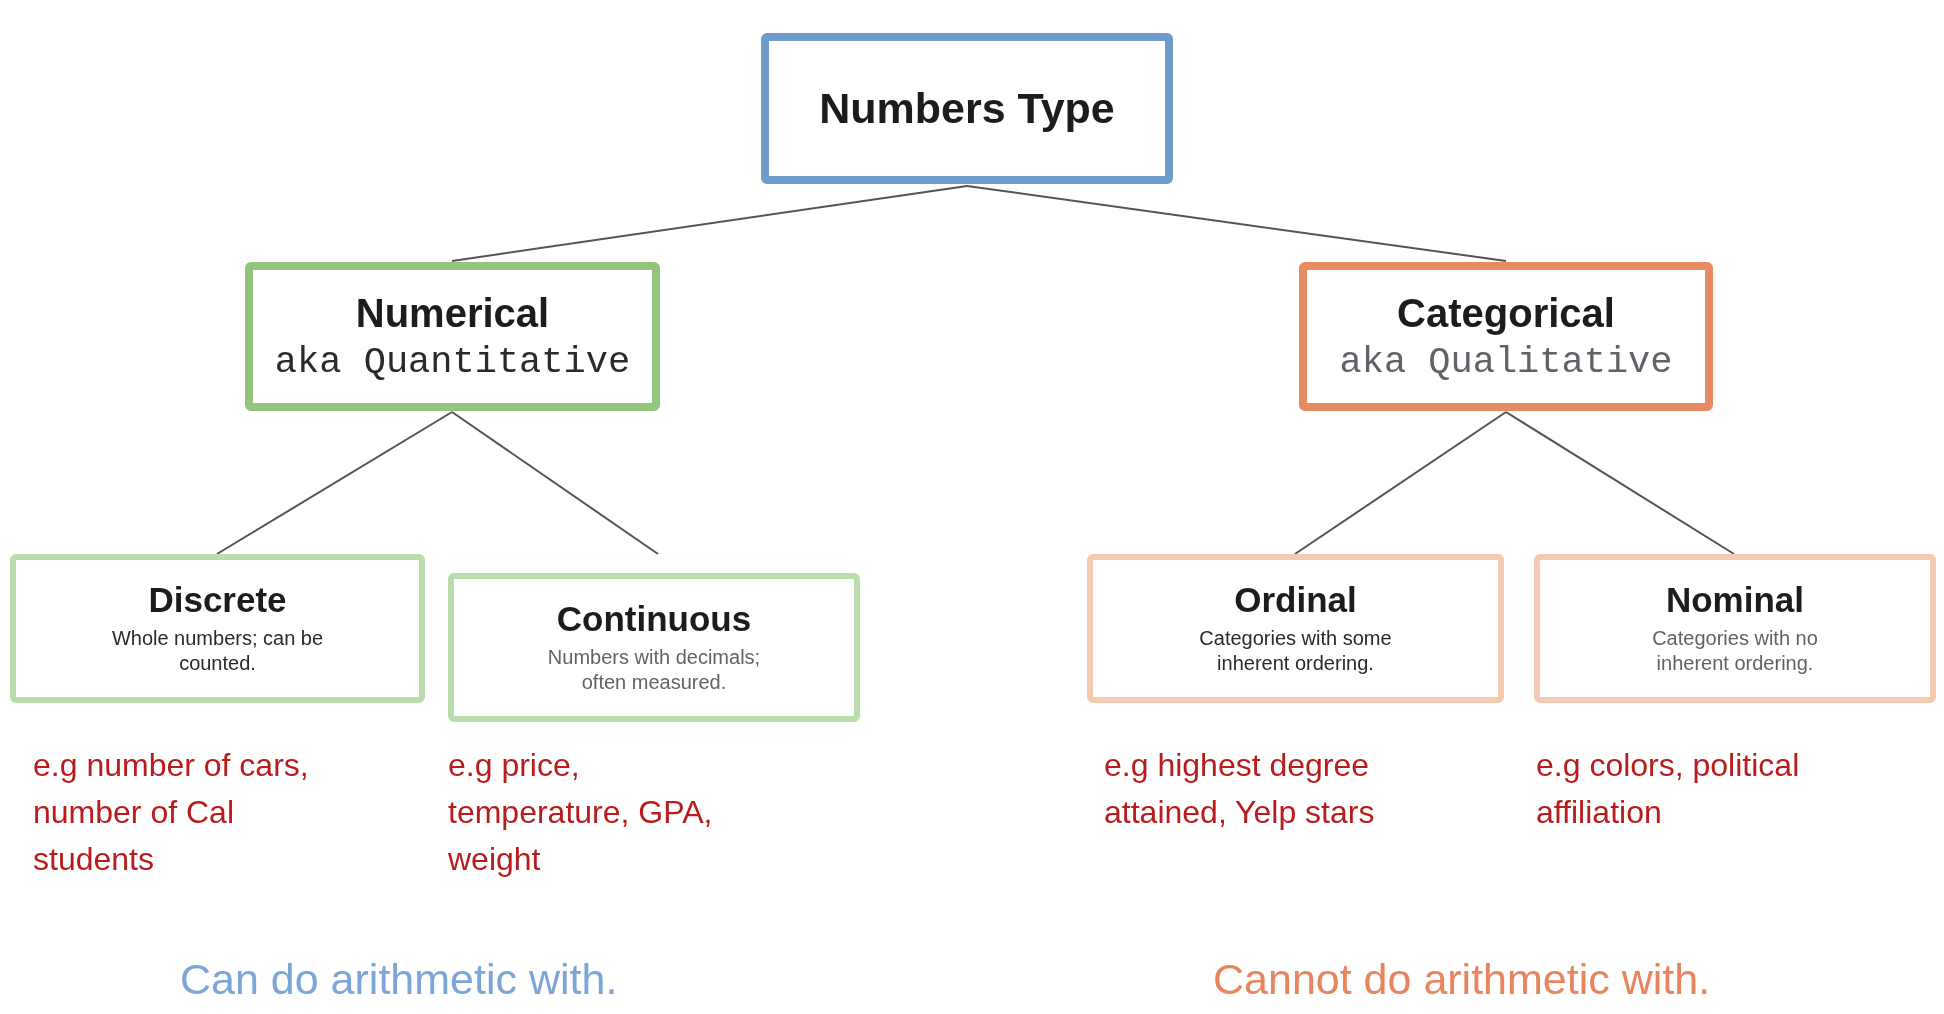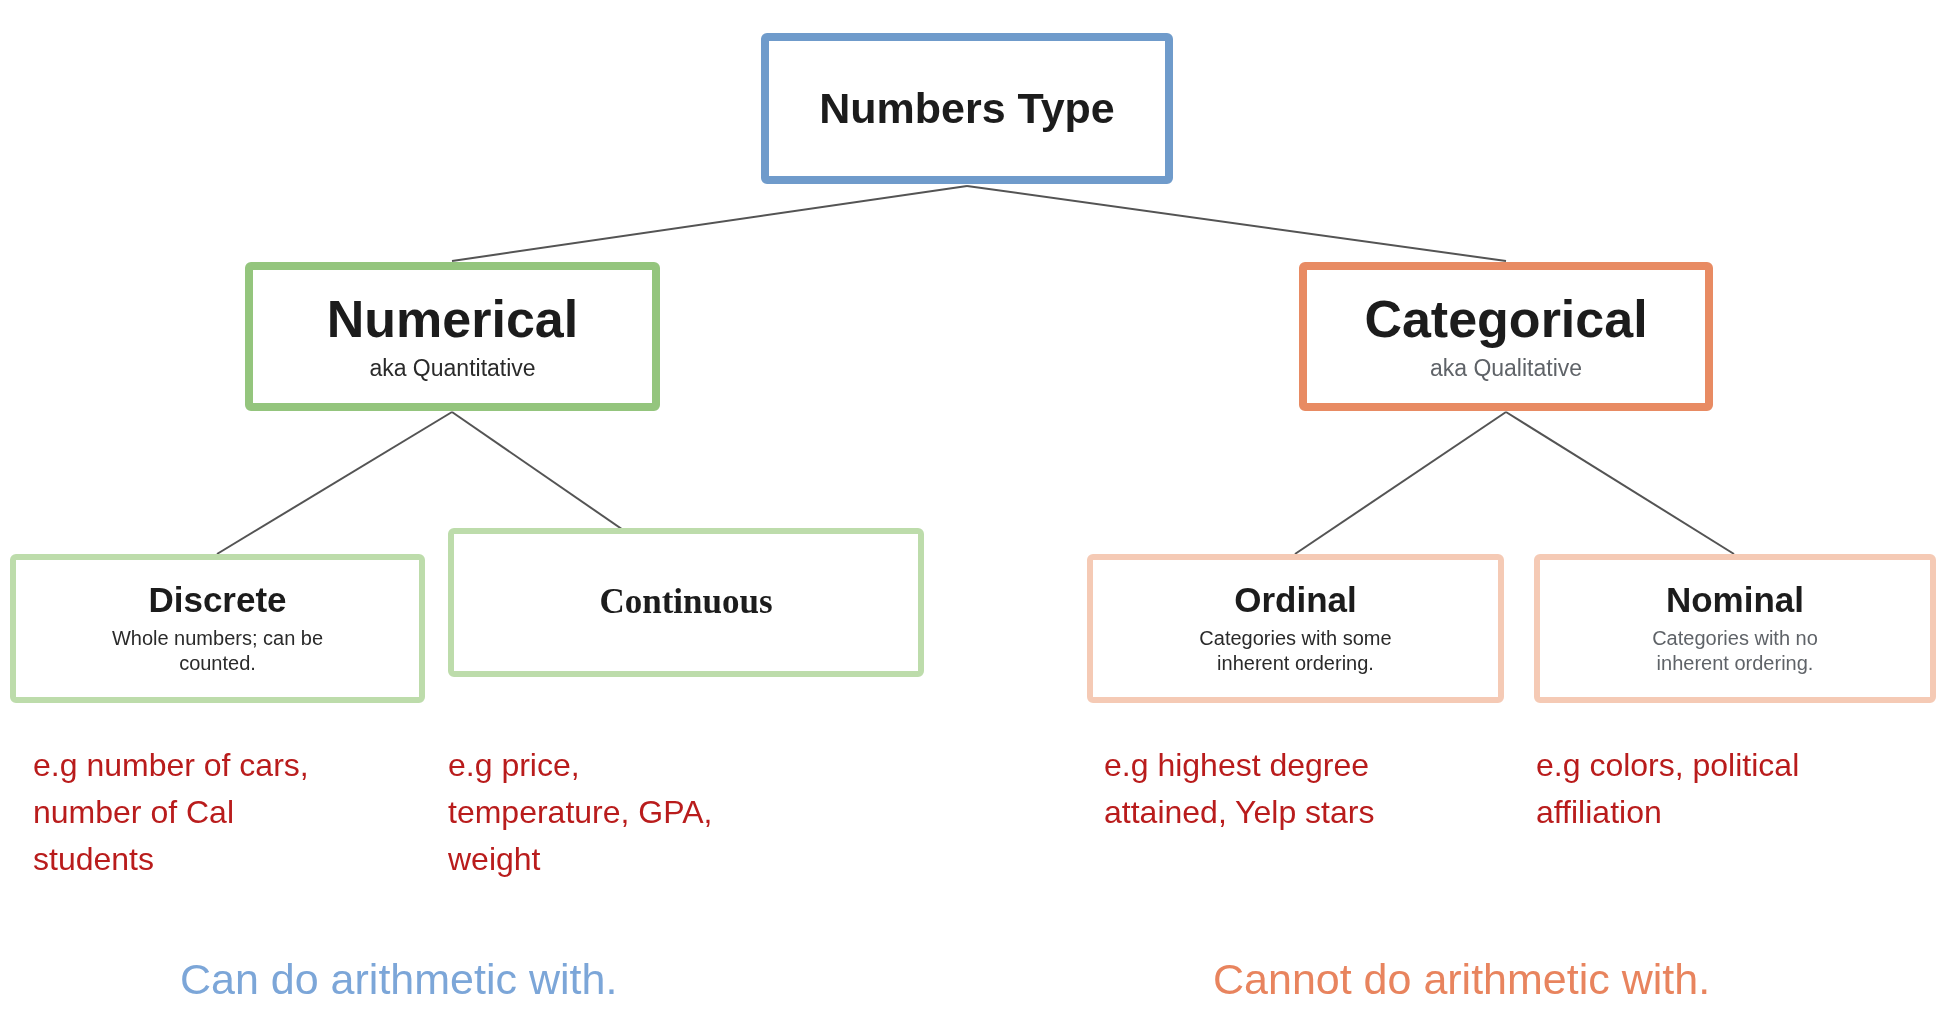--- a/index.html
+++ b/index.html
@@ -48,59 +48,58 @@
     left: 1299px; top: 262px; width: 414px; height: 149px;
     border-width: 8px;
     border-color: var(--orange-border, #e88b63);
   }
   .node--discrete {
     left: 10px; top: 554px; width: 415px; height: 149px;
     border-width: 6px;
     border-color: var(--green-light-border, #bddcab);
   }
   .node--continuous {
-    left: 448px; top: 528px; width: 476px; height: 149px;
+    left: 448px; top: 573px; width: 412px; height: 149px;
     border-width: 6px;
     border-color: var(--green-light-border, #bddcab);
-    font-family: Liberation Serif, serif;
   }
   .node--ordinal {
     left: 1087px; top: 554px; width: 417px; height: 149px;
     border-width: 6px;
     border-color: var(--orange-light-border, #f5cab5);
   }
   .node--nominal {
     left: 1534px; top: 554px; width: 402px; height: 149px;
     border-width: 6px;
     border-color: var(--orange-light-border, #f5cab5);
   }
   .title--root {
     font-size: 43px;
     font-weight: 700;
     color: var(--text-dark, #1c1c1c);
     line-height: 1.1;
   }
   .title--branch {
-    font-size: 52px;
+    font-size: 40px;
     font-weight: 700;
     color: var(--text-dark, #1c1c1c);
     line-height: 1.1;
   }
   .title--leaf {
     font-size: 35px;
     font-weight: 700;
     color: var(--text-dark, #1c1c1c);
     line-height: 1.1;
   }
   .subtitle {
     font-weight: 300;
     white-space: pre-line;
     margin-top: 6px;
   }
-  .subtitle--branch { font-size: 23px; }
+  .subtitle--branch { font-size: 37px; font-family: Liberation Mono, monospace; }
   .subtitle--leaf   { font-size: 20px; line-height: 1.25; }
   .sub--dark { color: #2a2a2a; }
   .sub--gray { color: var(--text-gray, #5f6368); }
   .example {
     position: absolute;
     font-size: 32px;
     font-weight: 300;
     line-height: 47px;
     color: #b91c1c;
     white-space: pre-line;
@@ -148,20 +147,22 @@
   </div>
 
   <div class="node node--discrete">
     <div class="title--leaf">Discrete</div>
     <div class="subtitle subtitle--leaf sub--dark">Whole numbers; can be
 counted.</div>
   </div>
 
   <div class="node node--continuous">
     <div class="title--leaf">Continuous</div>
+    <div class="subtitle subtitle--leaf sub--gray">Numbers with decimals;
+often measured.</div>
   </div>
 
   <div class="node node--ordinal">
     <div class="title--leaf">Ordinal</div>
     <div class="subtitle subtitle--leaf sub--dark">Categories with some
 inherent ordering.</div>
   </div>
 
   <div class="node node--nominal">
     <div class="title--leaf">Nominal</div>

